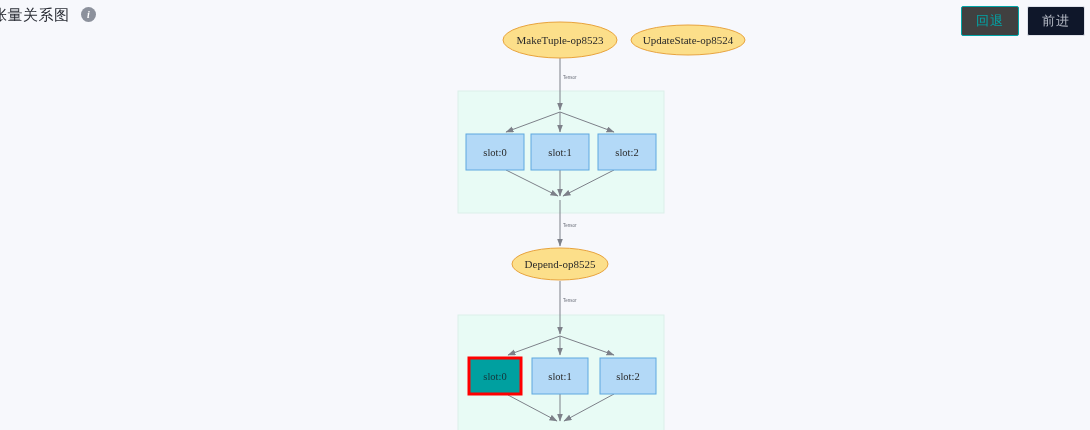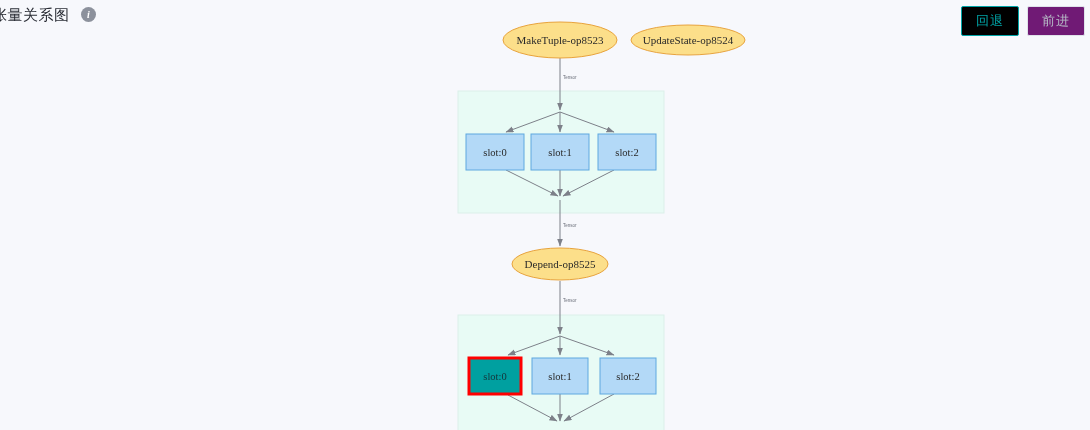--- a/index.html
+++ b/index.html
@@ -63,27 +63,27 @@
     border-radius: 2px;
     font-size: 13px;
     font-family: "DejaVu Sans", sans-serif;
     display: flex;
     align-items: center;
     justify-content: center;
     padding: 0 12px;
     letter-spacing: 1px;
   }
   .btn-primary {
-    background: #000000;
+    background: #404040;
     border: 1px solid #00a5a8;
     color: #00a5a8;
     cursor: pointer;
   }
   .btn-disabled {
-    background: #701a75;
+    background: #0f172a;
     border: 1px solid #dfe2ea;
     color: #b7bcc7;
     cursor: not-allowed;
   }
 
   
   .graph-canvas {
     position: absolute;
     top: 0;
     left: 0;

